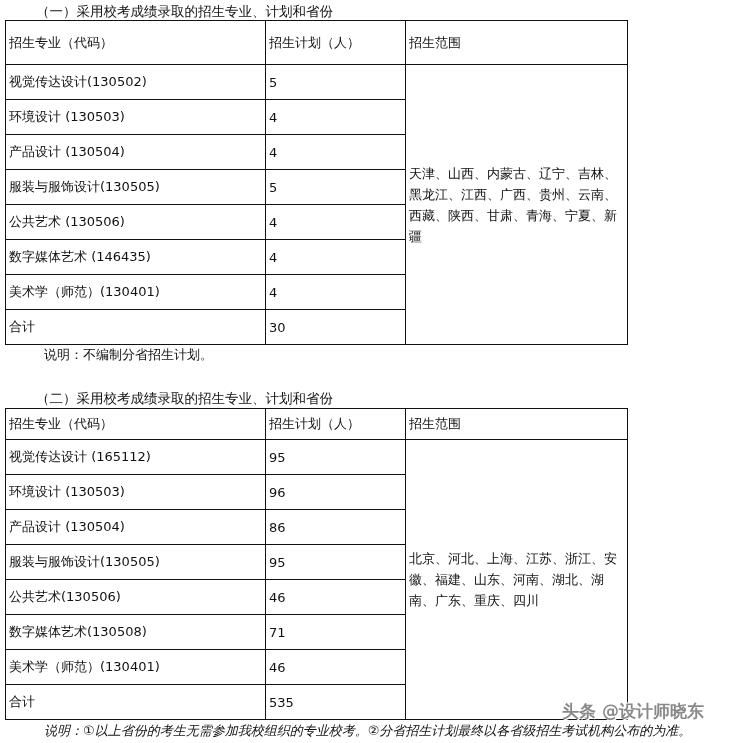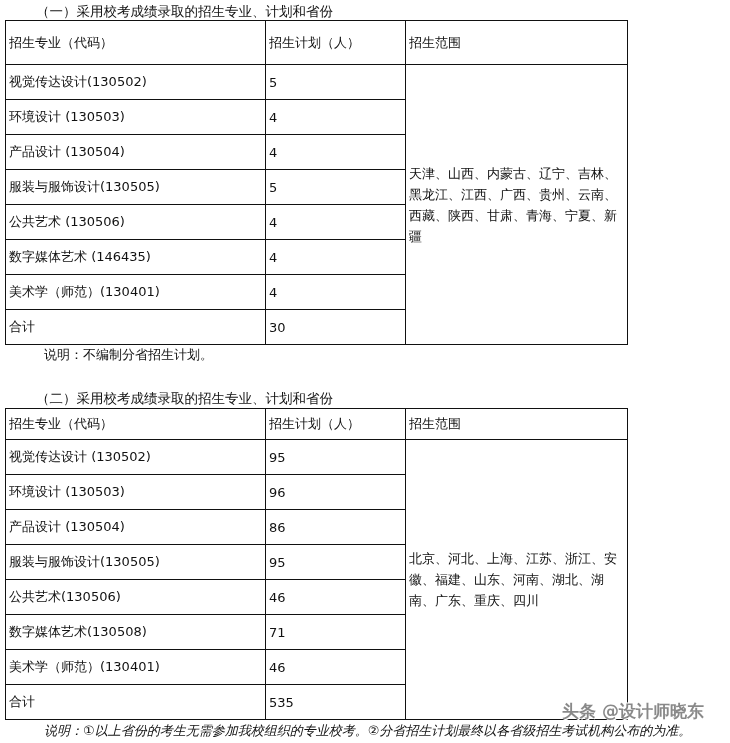--- a/index.html
+++ b/index.html
@@ -140,21 +140,21 @@
       <col class="c2">
       <col class="c3">
     </colgroup>
   <tbody>
       <tr class="head">
     <td>招生专业（代码）</td>
     <td>招生计划（人）</td>
     <td>招生范围</td>
   </tr>
   <tr class="row">
-    <td>视觉传达设计 (130502)</td>
+    <td>视觉传达设计 (165112)</td>
     <td>95</td>
     <td class="scope" rowspan="8">北京、河北、上海、江苏、浙江、安徽、福建、山东、河南、湖北、湖南、广东、重庆、四川</td>
   </tr>
   <tr class="row">
     <td>环境设计 (130503)</td>
     <td>96</td>
   </tr>
   <tr class="row">
     <td>产品设计 (130504)</td>
     <td>86</td>

